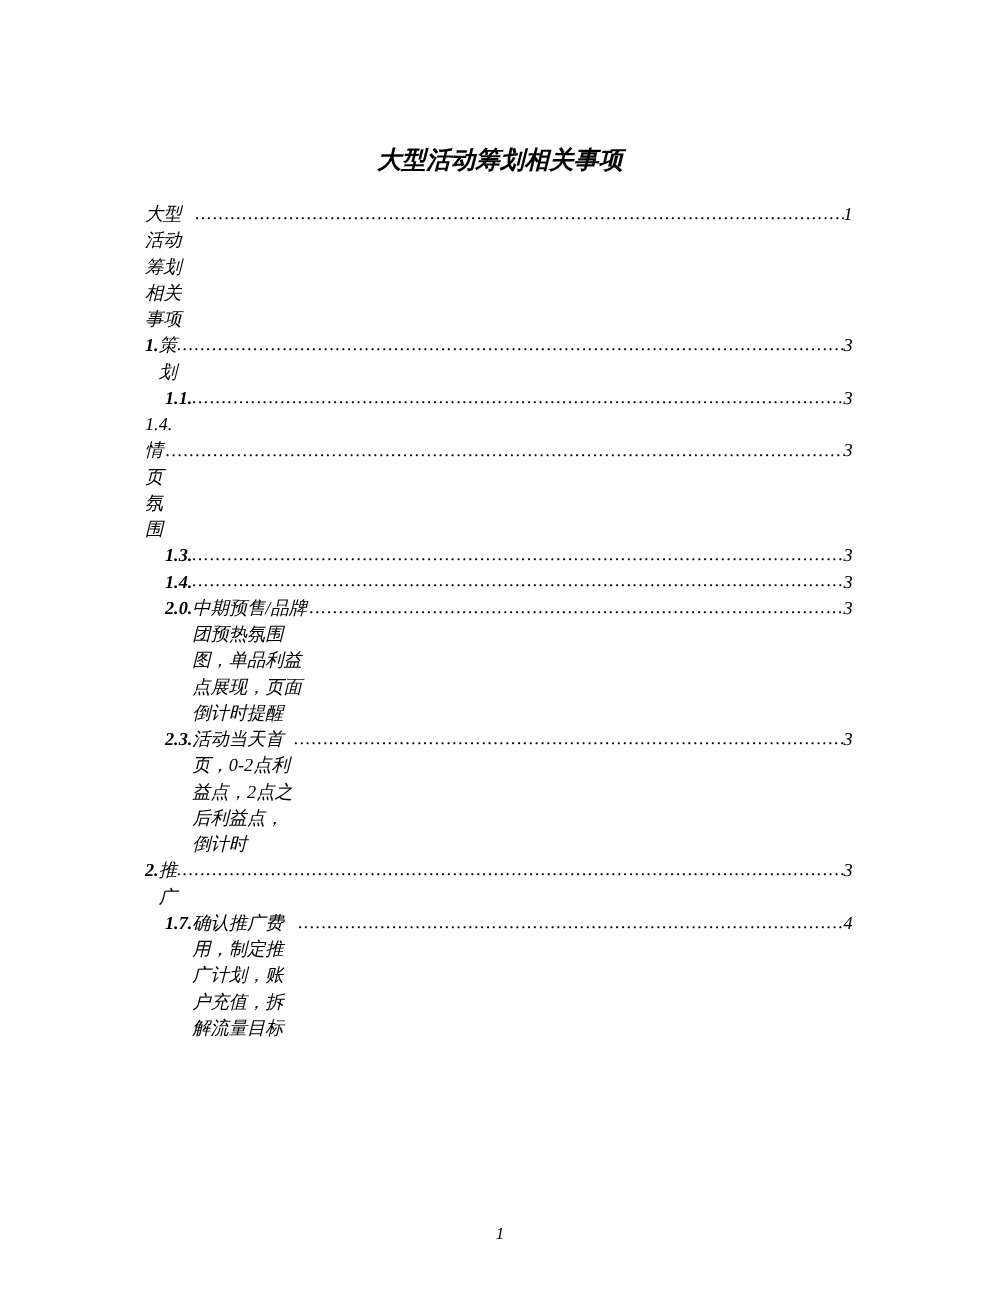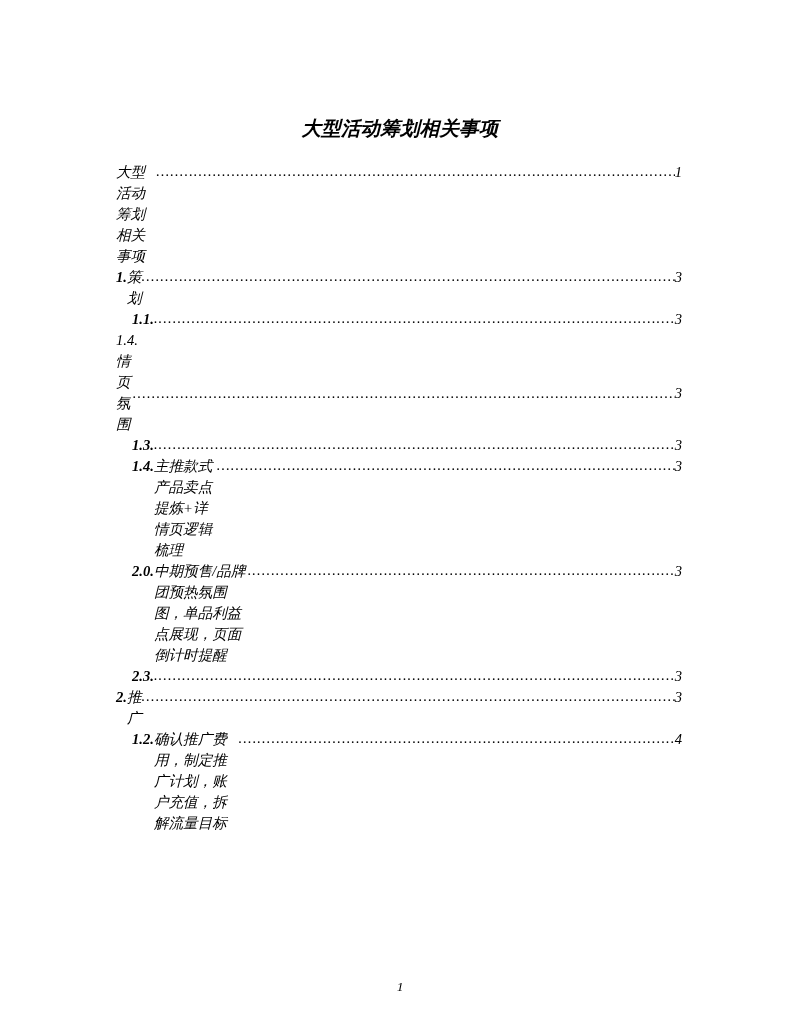--- a/index.html
+++ b/index.html
@@ -103,21 +103,21 @@
     white-space: nowrap;
     min-width: 6px;
     letter-spacing: 1.05px;
     transform: translateY(-1px);
   }
   .flexrow .pg { flex: 0 0 auto; padding-left: 0px; }
 
   
   .contline {
     display: flex;
-    align-items: center;
+    align-items: flex-start;
     width: 100%;
   }
 
   
   .page-number {
     position: absolute;
     left: 0;
     top: 968px;
     width: 800px;
     text-align: center;
@@ -166,51 +166,51 @@
       <div class="toc-entry lvl2">
         <div class="line flexrow">
           <span class="num">1.3.</span>
           <span class="fill leader">................................................................................................................................................................................................................................................................................................................................................................................................................</span>
           <span class="pg">3</span>
         </div>
       </div>
       <div class="toc-entry lvl2">
         <div class="line flexrow">
           <span class="num">1.4.</span>
-          <span class="txt">主推款式产品卖点提炼+详情页逻辑梳理 </span>
           <span class="fill leader">................................................................................................................................................................................................................................................................................................................................................................................................................</span>
           <span class="pg">3</span>
         </div>
       </div>
       <div class="toc-entry lvl2">
         <div class="line flexrow">
           <span class="num">2.0.</span>
           <span class="txt">中期预售/品牌团预热氛围图，单品利益点展现，页面倒计时提醒 </span>
           <span class="fill leader">................................................................................................................................................................................................................................................................................................................................................................................................................</span>
           <span class="pg">3</span>
         </div>
       </div>
       <div class="toc-entry lvl2">
         <div class="line flexrow">
           <span class="num">2.3.</span>
+          <span class="txt">活动当天首页，0-2点利益点，2点之后利益点，倒计时 </span>
           <span class="fill leader">................................................................................................................................................................................................................................................................................................................................................................................................................</span>
           <span class="pg">3</span>
         </div>
       </div>
       <div class="toc-entry lvl1">
         <div class="line flexrow">
           <span class="num">2.</span>
           <span class="txt">推广 </span>
           <span class="fill leader">................................................................................................................................................................................................................................................................................................................................................................................................................</span>
           <span class="pg">3</span>
         </div>
       </div>
       <div class="toc-entry lvl2">
         <div class="line flexrow">
-          <span class="num">1.2.</span>
+          <span class="num">1.7.</span>
           <span class="txt">确认推广费用，制定推广计划，账户充值，拆解流量目标 </span>
           <span class="fill leader">................................................................................................................................................................................................................................................................................................................................................................................................................</span>
           <span class="pg">4</span>
         </div>
       </div>
     </div>
 
   <div class="page-number">1</div>
 
 </div>

